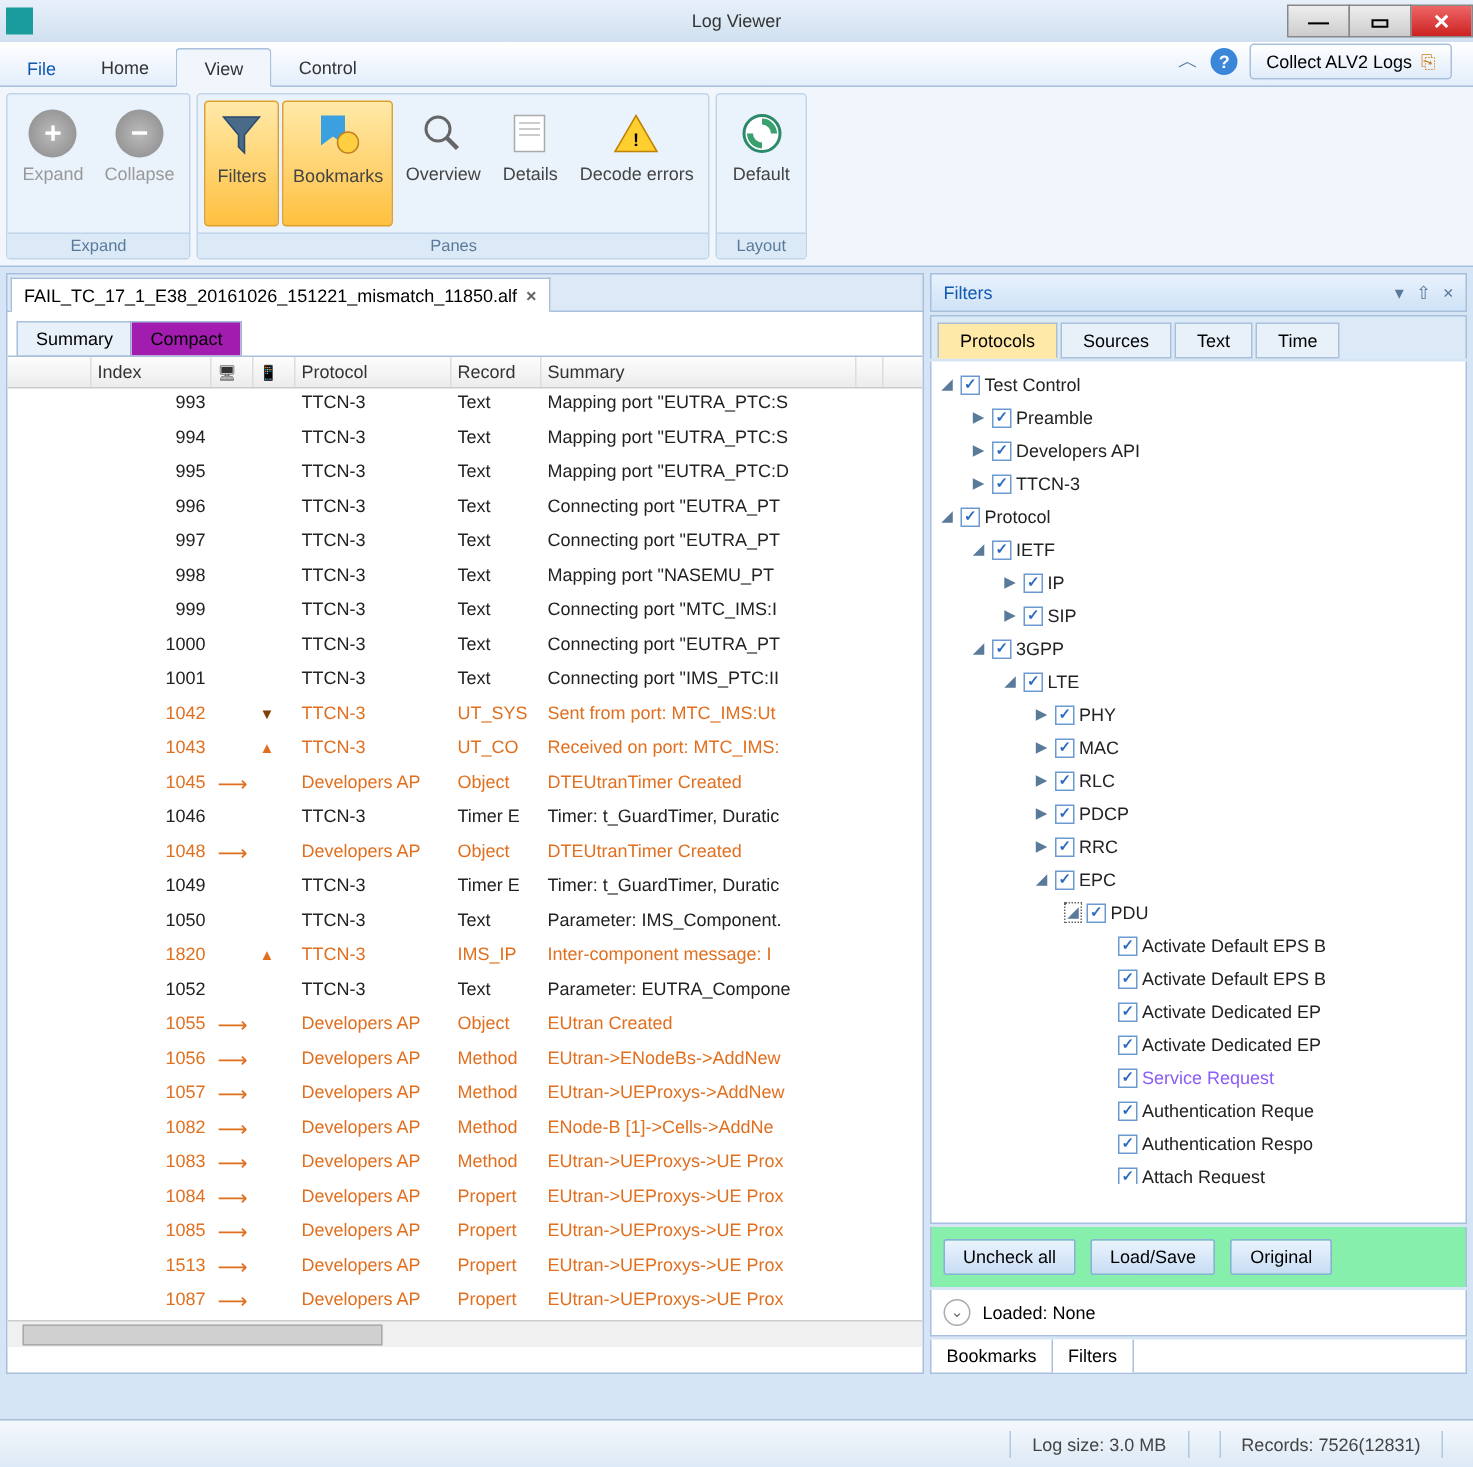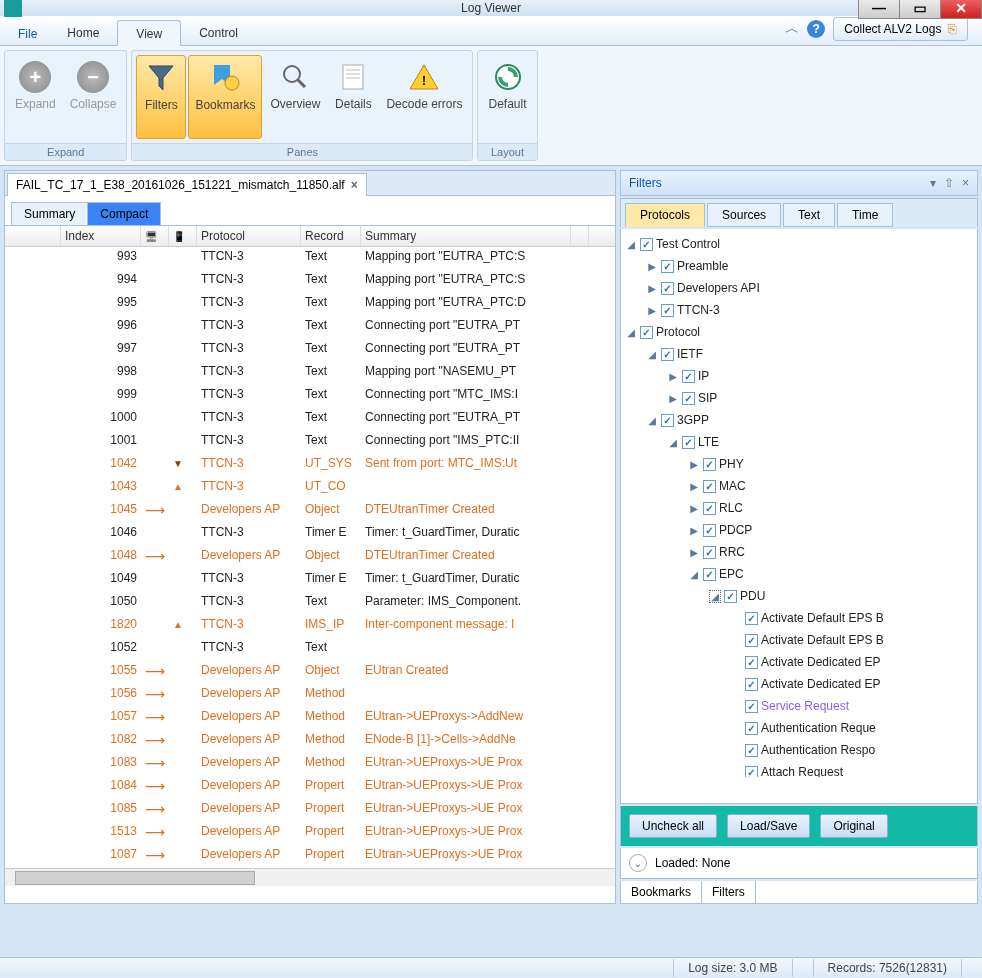--- a/index.html
+++ b/index.html
@@ -1,17 +1,17 @@
 <!DOCTYPE html>
 <html><head>
 <meta charset="utf-8">
 <style>
 *{box-sizing:border-box;margin:0;padding:0;font-family:"Segoe UI",Tahoma,sans-serif;font-size:12px}
 body{width:982px;height:978px;background:#d6e5f5;overflow:hidden;position:relative}
-.titlebar{height:16px;background:linear-gradient(#e8f0fa,#d0e0f0);display:flex;align-items:center;position:relative}
+.titlebar{height:28px;background:linear-gradient(#e8f0fa,#d0e0f0);display:flex;align-items:center;position:relative}
 .app-icon{width:18px;height:18px;background:#1a9c9c;margin-left:4px}
 .title{position:absolute;left:50%;transform:translateX(-50%);color:#333}
 .win-btns{margin-left:auto;display:flex}
 .win-btn{width:42px;height:22px;background:linear-gradient(#eee,#ccc);border:1px solid #888;display:flex;align-items:center;justify-content:center;margin-left:-1px;font-weight:bold;font-size:14px}
 .win-btn.close{background:linear-gradient(#e66,#c22);color:#fff}
 .menubar{height:30px;background:linear-gradient(#fff,#e3eefb);display:flex;align-items:flex-end;padding:0 6px;border-bottom:1px solid #a8c0dc}
 .file-btn{color:#1058b0;padding:4px 12px;cursor:pointer}
 .menu-tab{padding:6px 18px 4px;color:#333;cursor:pointer}
 .menu-tab.active{background:#f0f6fc;border:1px solid #a8c0dc;border-bottom:1px solid #f0f6fc;border-radius:3px 3px 0 0;margin-bottom:-1px}
 .menu-right{margin-left:auto;display:flex;align-items:center;gap:8px;padding-right:8px;padding-bottom:4px}
@@ -29,21 +29,21 @@
 .rbtn.disabled .rbtn-label{color:#999}
 .icon-circle{width:32px;height:32px;border-radius:50%;background:radial-gradient(#bbb,#888);color:#fff;display:flex;align-items:center;justify-content:center;font-size:20px;font-weight:bold}
 .main{display:flex;height:742px;padding:4px;gap:4px}
 .left-pane{width:612px;display:flex;flex-direction:column}
 .doc-tab-bar{display:flex;background:#dde9f6;border:1px solid #a8c0dc}
 .doc-tab{background:#fff;border:1px solid #a8c0dc;border-bottom:none;padding:4px 8px;display:flex;align-items:flex-start;gap:6px;margin:2px 0 -1px 2px}
 .doc-close{color:#666;cursor:pointer;font-weight:bold}
 .left-content{flex:1;background:#fff;border:1px solid #a8c0dc;border-top:none;display:flex;flex-direction:column;overflow:hidden}
 .sub-tabs{display:flex;padding:6px 6px 0}
 .sub-tab{padding:4px 12px;border:1px solid #a8c0dc;background:#e8f0fa;cursor:pointer;margin-right:-1px}
-.sub-tab.active{background:#3b82f6;border-bottom-color:#fff}
+.sub-tab.active{background:#a21caf;border-bottom-color:#fff}
 .grid-wrap{flex:1;overflow:hidden;border-top:1px solid #a8c0dc;margin-top:-1px;position:relative}
 .grid-head{display:grid;grid-template-columns:56px 80px 28px 28px 104px 60px 210px 18px;background:linear-gradient(#fdfdfd,#ececec);border-bottom:1px solid #ccc}
 .grid-head>div{padding:3px 4px;border-right:1px solid #ddd;color:#333;white-space:nowrap;overflow:hidden}
 .grid-body{overflow:hidden}
 .grid-row{display:grid;grid-template-columns:56px 80px 28px 28px 104px 60px 226px;height:23px}
 .grid-row>div{padding:2px 4px;white-space:nowrap;overflow:hidden;color:#222}
 .grid-row.orange>div{color:#e07020}
 .cell-idx{text-align:right;padding-right:8px}
 .arrow-right{color:#e07020;font-size:14px}
 .tri-down{color:#804000;font-size:10px}
@@ -55,28 +55,28 @@
 .filter-tab{padding:4px 14px;border:1px solid #a8c0dc;background:#e8f0fa;cursor:pointer}
 .filter-tab.active{background:#ffe9a8;border-bottom-color:#ffe9a8}
 .tree-wrap{flex:1;background:#fff;border:1px solid #a8c0dc;border-top:none;overflow:hidden;position:relative}
 .tree{padding:4px;overflow:auto;height:548px}
 .tree-node{display:flex;align-items:center;height:22px;gap:3px;white-space:nowrap}
 .expander{width:12px;color:#5a7a9a;font-size:10px;cursor:pointer;text-align:center}
 .tree-chk{width:13px;height:13px;border:1px solid #6a9ad0;background:#fff;display:flex;align-items:center;justify-content:center;color:#2a6ac0;font-size:10px;font-weight:bold}
 .tree-label{color:#222}
 .tree-label.orange{color:#8b5cf6}
 .tree-indent{display:inline-block;width:18px}
-.filter-btns{display:flex;gap:10px;padding:8px;background:#14b8a6;border-left:1px solid #a8c0dc;border-right:1px solid #a8c0dc}
+.filter-btns{display:flex;gap:10px;padding:8px;background:#86efac;border-left:1px solid #a8c0dc;border-right:1px solid #a8c0dc}
 .fbtn{background:linear-gradient(#eaf3fd,#c8ddf4);border:1px solid #8ab0d8;padding:4px 12px;border-radius:2px;cursor:pointer}
 .loaded-bar{background:#fff;border:1px solid #a8c0dc;border-top:none;padding:6px 8px;display:flex;align-items:center;gap:8px}
 .expand-circle{width:18px;height:18px;border:1px solid #aaa;border-radius:50%;display:flex;align-items:center;justify-content:center;color:#666;font-size:10px}
 .bottom-tabs{display:flex;background:#fff;border:1px solid #a8c0dc;border-top:none}
 .bottom-tab{padding:4px 10px;cursor:pointer}
 .bottom-tab.active{background:#fff;border-left:1px solid #a8c0dc;border-right:1px solid #a8c0dc}
-.statusbar{position:absolute;bottom:0;right:0;left:0;height:21px;background:linear-gradient(#f4f8fc,#dde9f6);border-top:1px solid #a8c0dc;display:flex;align-items:center;justify-content:flex-end;padding:0 20px;gap:20px}
+.statusbar{position:absolute;bottom:0;right:0;left:0;height:32px;background:linear-gradient(#f4f8fc,#dde9f6);border-top:1px solid #a8c0dc;display:flex;align-items:center;justify-content:flex-end;padding:0 20px;gap:20px}
 .stat-cell{border-left:1px solid #b0c8e0;border-right:1px solid #b0c8e0;padding:2px 14px;color:#444}
 .hscroll{height:18px;background:#f0f0f0;border-top:1px solid #ccc;display:flex;align-items:center}
 .hscroll-thumb{height:14px;background:#d0d0d0;border:1px solid #aaa;margin-left:10px;width:240px}
 svg{display:block}
 .funnel{width:32px;height:32px}
 .bookmark-ic{width:34px;height:34px}
 </style>
 </head>
 <body>
 
@@ -309,20 +309,21 @@
               <div>UT_SYS</div>
               <div>Sent from port: MTC_IMS:Ut</div>
             </div>
             <div class="grid-row orange">
               <div></div>
               <div class="cell-idx">1043</div>
               <div></div>
               <div><span class="tri-up">▲</span></div>
               <div>TTCN-3</div>
               <div>UT_CO</div>
+              <div>Received on port: MTC_IMS:</div>
             </div>
             <div class="grid-row orange">
               <div></div>
               <div class="cell-idx">1045</div>
               <div><span class="arrow-right">⟶</span></div>
               <div></div>
               <div>Developers AP</div>
               <div>Object</div>
               <div>DTEUtranTimer Created</div>
             </div>
@@ -371,37 +372,39 @@
               <div>IMS_IP</div>
               <div>Inter-component message: I</div>
             </div>
             <div class="grid-row">
               <div></div>
               <div class="cell-idx">1052</div>
               <div></div>
               <div></div>
               <div>TTCN-3</div>
               <div>Text</div>
+              <div>Parameter: EUTRA_Compone</div>
             </div>
             <div class="grid-row orange">
               <div></div>
               <div class="cell-idx">1055</div>
               <div><span class="arrow-right">⟶</span></div>
               <div></div>
               <div>Developers AP</div>
               <div>Object</div>
               <div>EUtran Created</div>
             </div>
             <div class="grid-row orange">
               <div></div>
               <div class="cell-idx">1056</div>
               <div><span class="arrow-right">⟶</span></div>
               <div></div>
               <div>Developers AP</div>
               <div>Method</div>
+              <div>EUtran-&gt;ENodeBs-&gt;AddNew</div>
             </div>
             <div class="grid-row orange">
               <div></div>
               <div class="cell-idx">1057</div>
               <div><span class="arrow-right">⟶</span></div>
               <div></div>
               <div>Developers AP</div>
               <div>Method</div>
               <div>EUtran-&gt;UEProxys-&gt;AddNew</div>
             </div>

